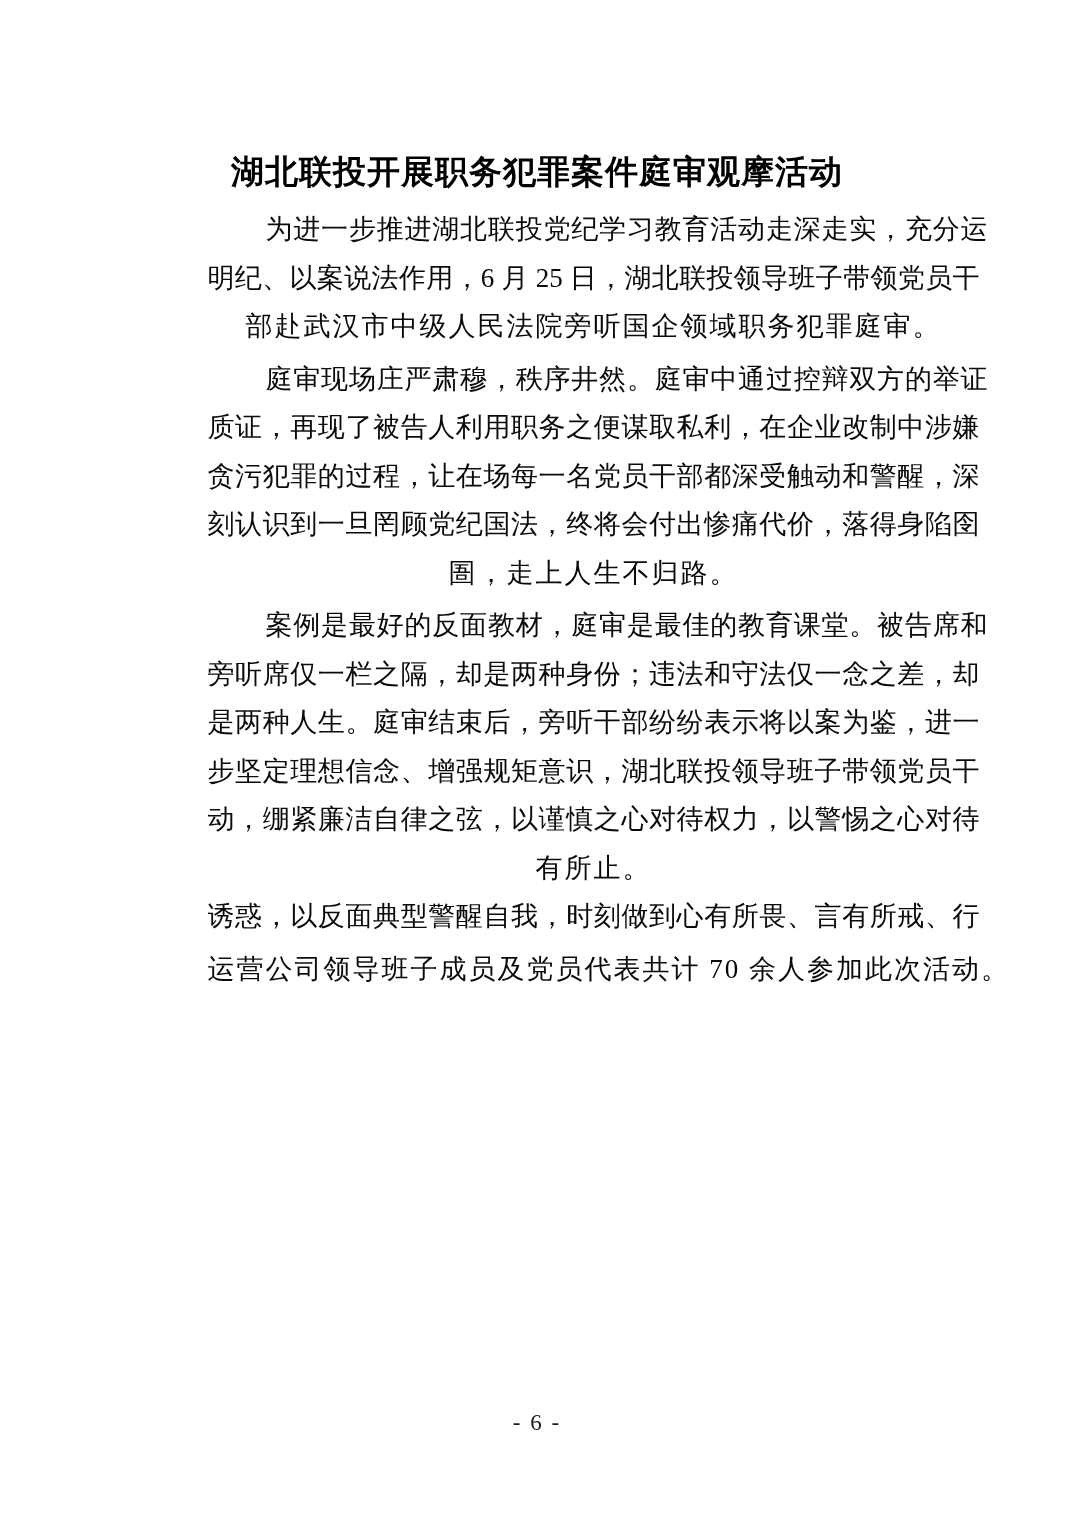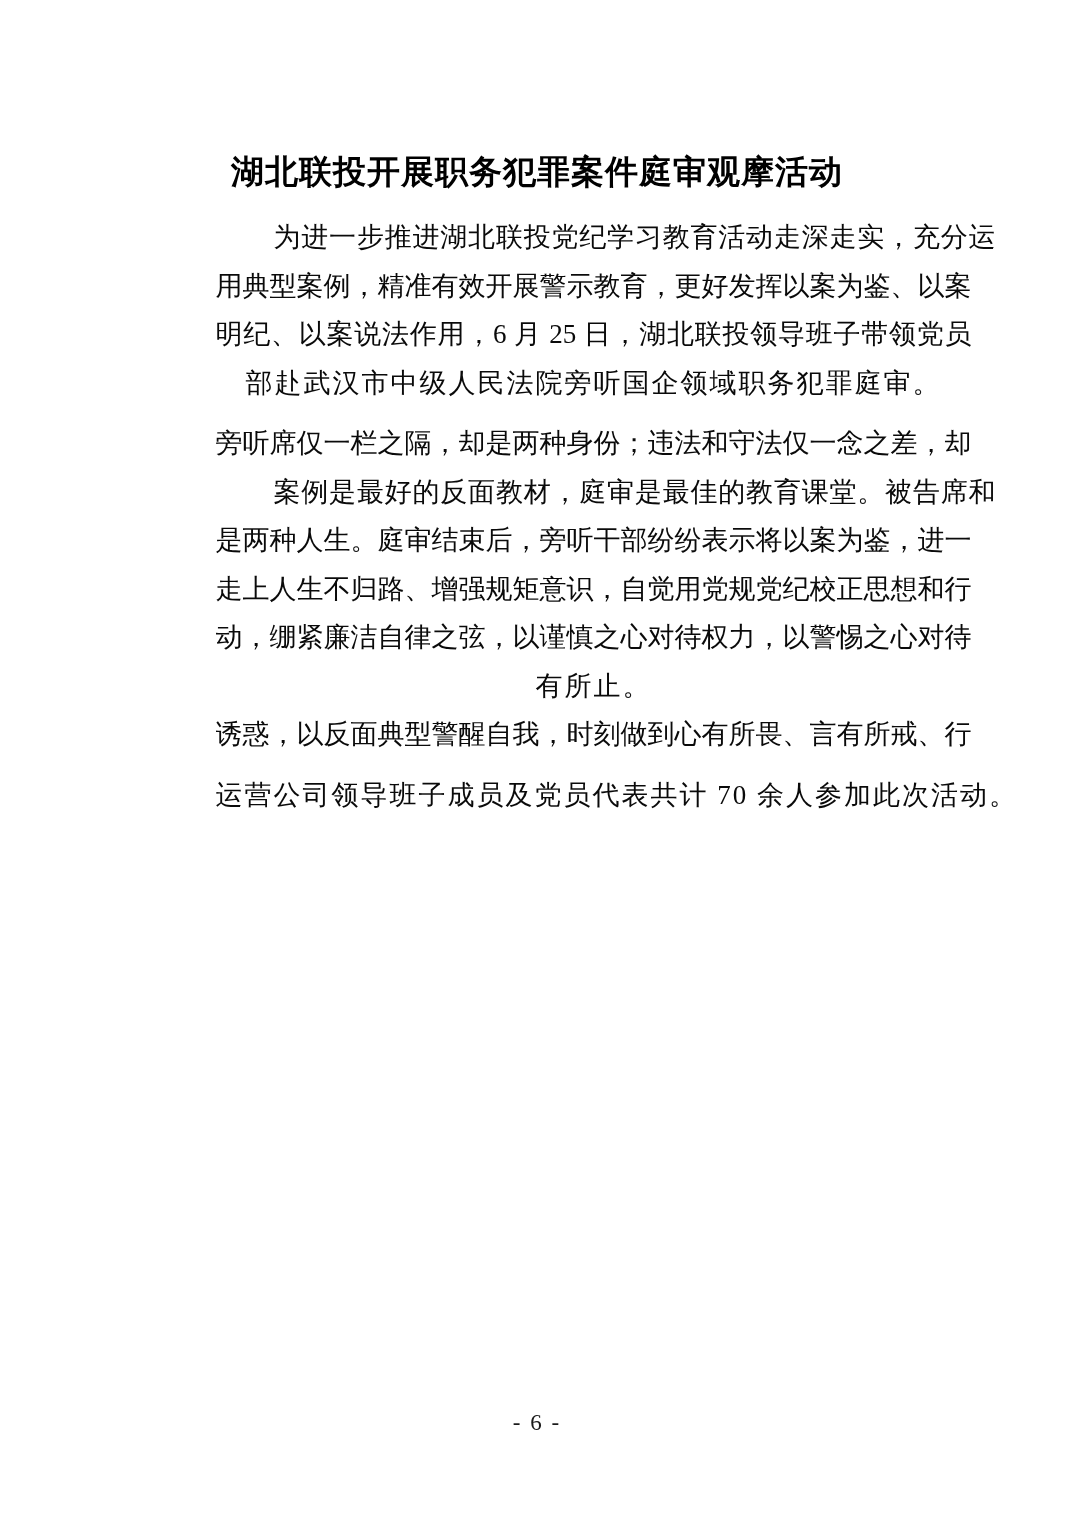--- a/index.html
+++ b/index.html
@@ -30,21 +30,21 @@
     letter-spacing: 1px;
     color: #000000;
   }
   .doc-body {
     position: absolute;
     top: 201px;
     left: 150px;
     width: 780px;
   }
   .para {
-    margin: 12px;
+    margin: 4px;
     padding: 0;
     font-family: Liberation Serif, serif;
   }
   .line {
     height: 48.5px;
     line-height: 48.5px;
     font-size: 27px;
     letter-spacing: 0;
     text-align: justify;
     white-space: nowrap;
@@ -89,31 +89,37 @@
 <body>
 
 <div class="page">
 
   <h1 class="doc-title">湖北联投开展职务犯罪案件庭审观摩活动</h1>
 
   <div class="doc-body">
 
     <div class="para">
       <div class="line first just">为进一步推进湖北联投党纪学习教育活动走深走实，充分运</div>
-      <div class="line just">用典型案例，精准有效开展警示教育，更好发挥以案为鉴、以案</div>
       <div class="line just">明纪、以案说法作用，6 月 25 日，湖北联投领导班子带领党员干</div>
       <div class="line last">部赴武汉市中级人民法院旁听国企领域职务犯罪庭审。</div>
     </div>
 
+    <div class="para">
+      <div class="line first just">庭审现场庄严肃穆，秩序井然。庭审中通过控辩双方的举证</div>
+      <div class="line just">质证，再现了被告人利用职务之便谋取私利，在企业改制中涉嫌</div>
+      <div class="line just">贪污犯罪的过程，让在场每一名党员干部都深受触动和警醒，深</div>
+      <div class="line just">刻认识到一旦罔顾党纪国法，终将会付出惨痛代价，落得身陷囹</div>
+      <div class="line last">圄，走上人生不归路。</div>
+    </div>
 
     <div class="para">
+      <div class="line first just">案例是最好的反面教材，庭审是最佳的教育课堂。被告席和</div>
       <div class="line just">旁听席仅一栏之隔，却是两种身份；违法和守法仅一念之差，却</div>
-      <div class="line first just">案例是最好的反面教材，庭审是最佳的教育课堂。被告席和</div>
       <div class="line just">是两种人生。庭审结束后，旁听干部纷纷表示将以案为鉴，进一</div>
-      <div class="line just">走上人生不归路、增强规矩意识，自觉用党规党纪校正思想和行</div>
+      <div class="line just">步坚定理想信念、增强规矩意识，湖北联投领导班子带领党员干</div>
       <div class="line just">动，绷紧廉洁自律之弦，以谨慎之心对待权力，以警惕之心对待</div>
       <div class="line last">有所止。</div>
       <div class="line just">诱惑，以反面典型警醒自我，时刻做到心有所畏、言有所戒、行</div>
     </div>
 
     <div class="para">
       <div class="line last">运营公司领导班子成员及党员代表共计 70 余人参加此次活动。</div>
     </div>
 
   </div>

